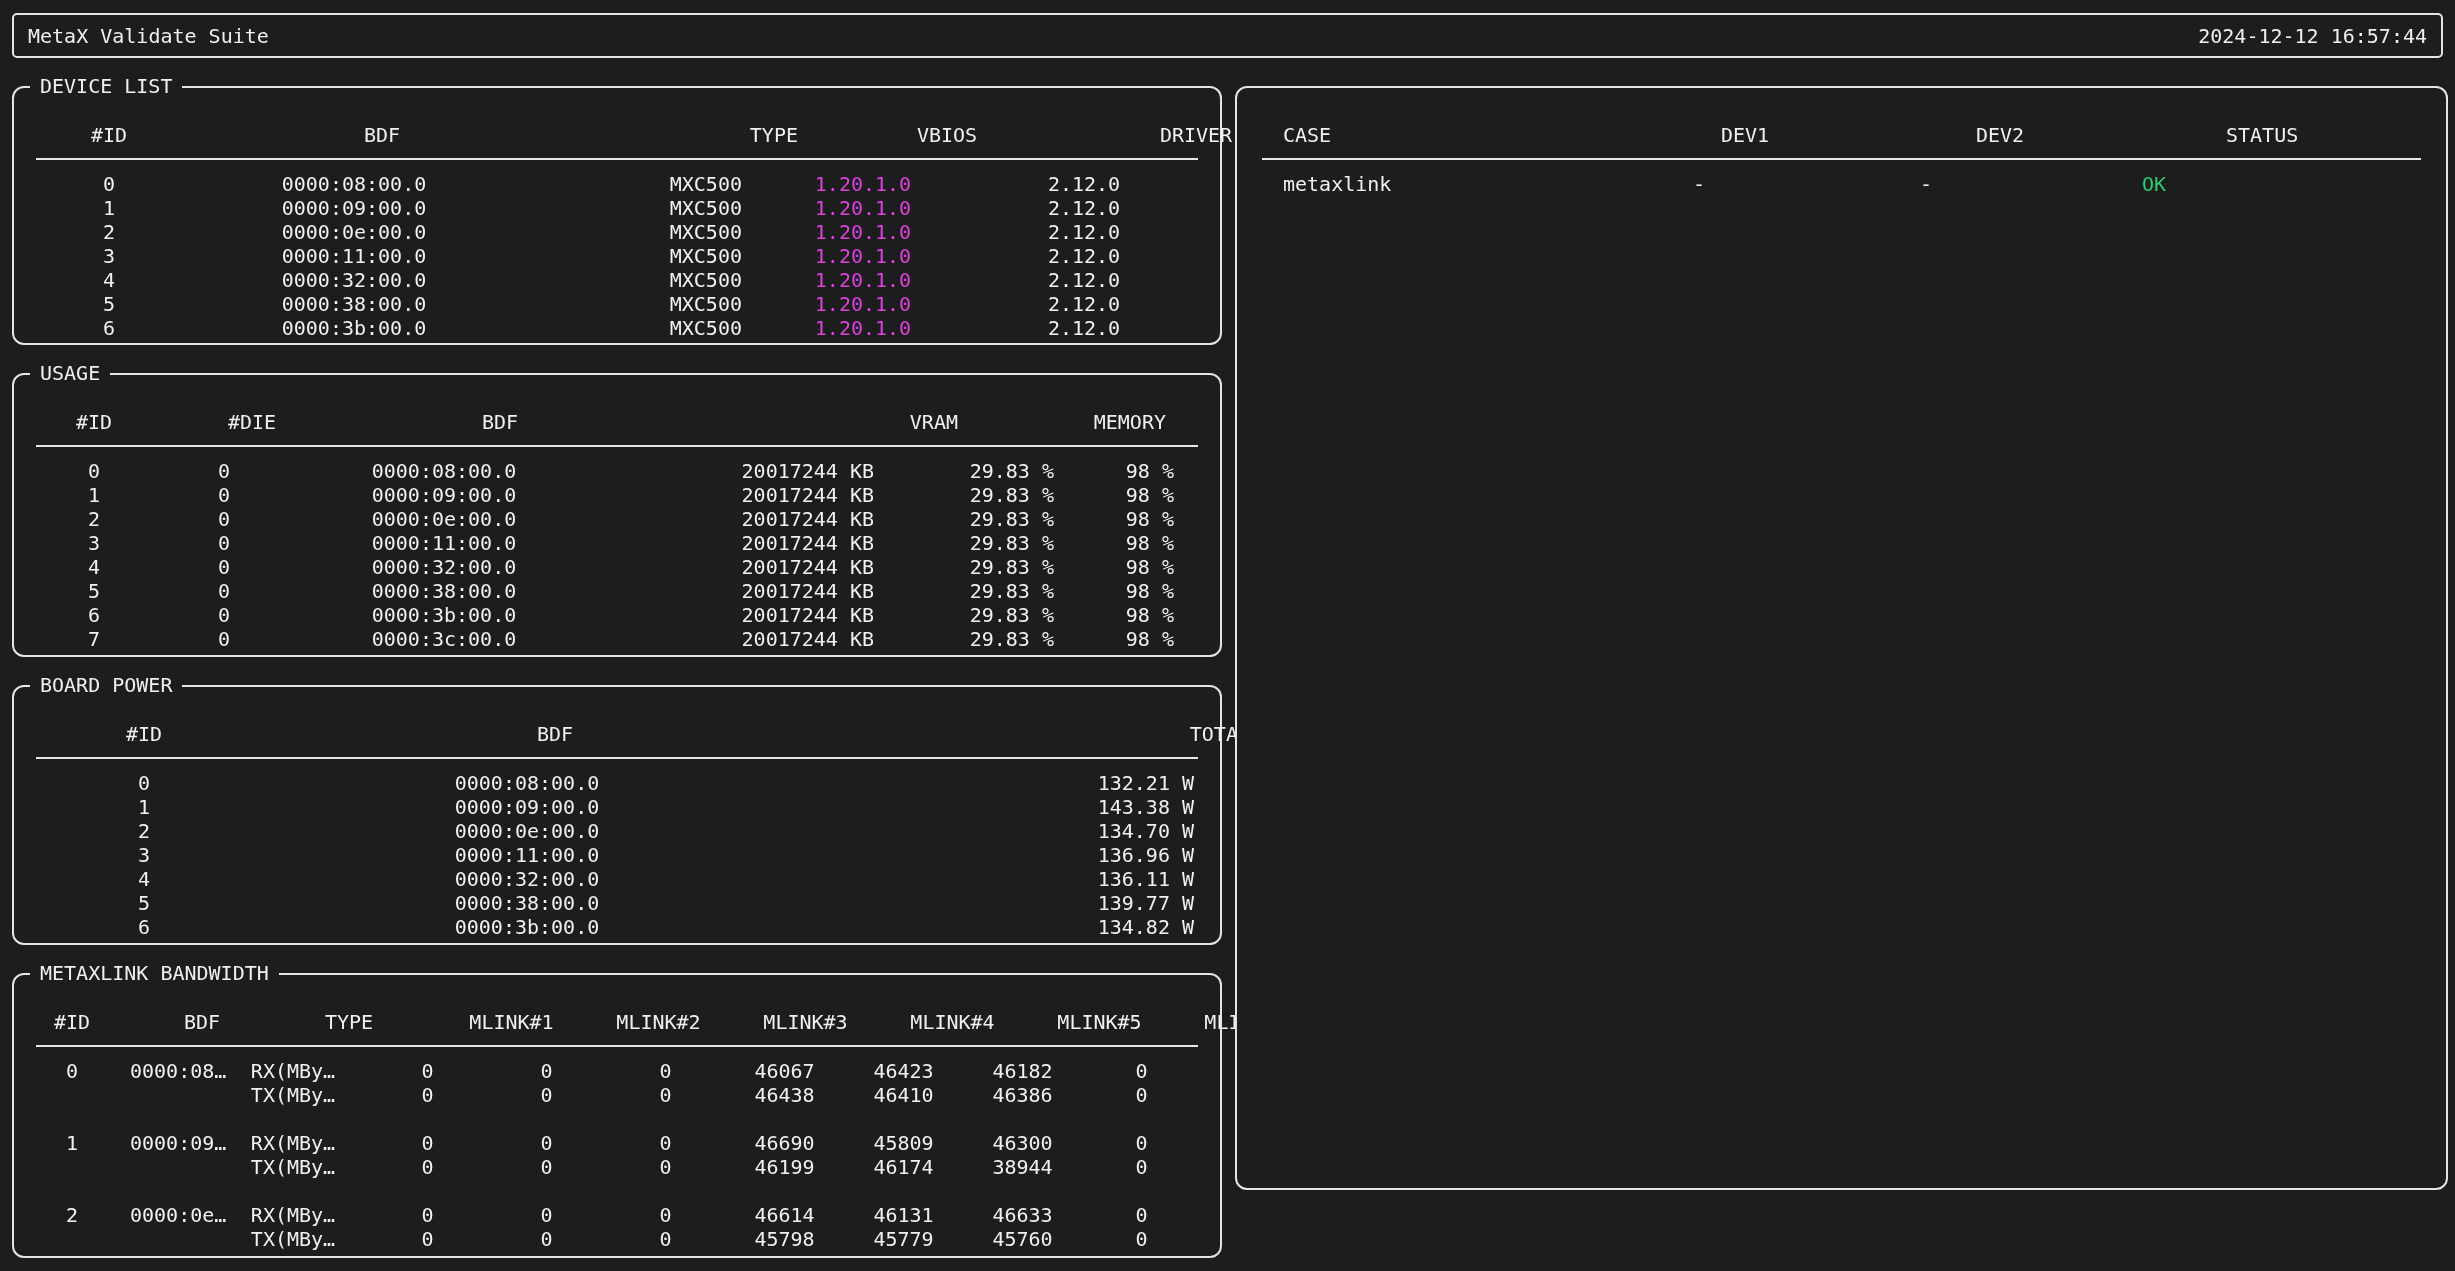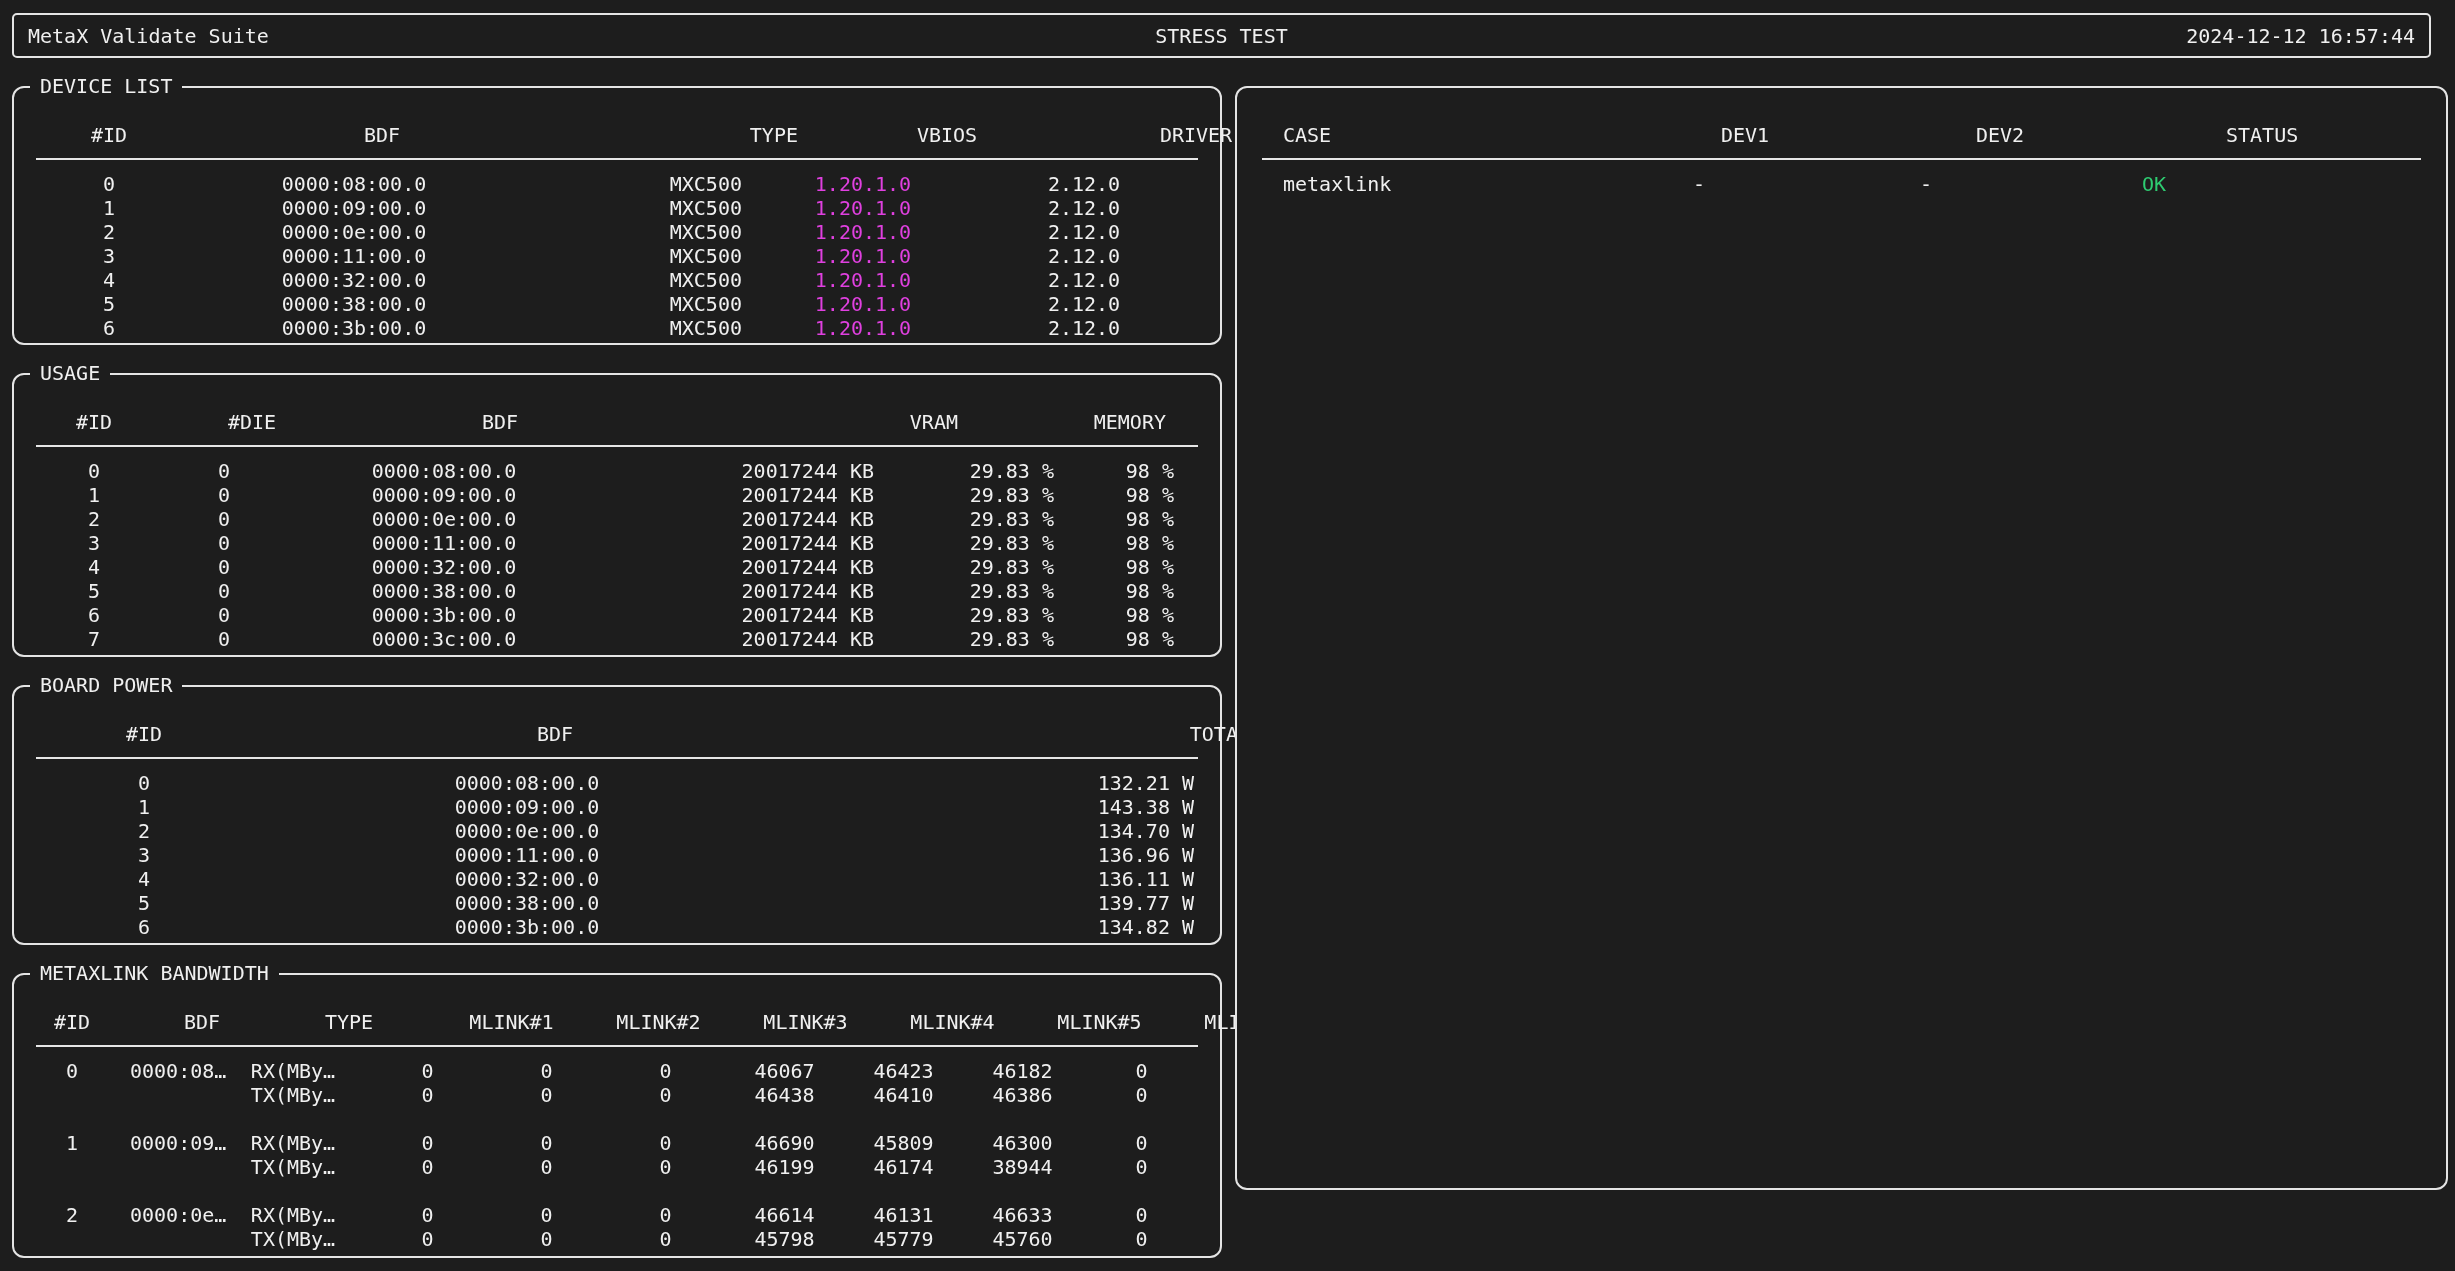--- a/index.html
+++ b/index.html
@@ -3,21 +3,21 @@
 <meta charset="utf-8">
 <style>
   html,body{margin:0;padding:0;background:#161616;}
   .screen{
     position:relative;width:2455px;height:1271px;background:#1d1d1d;
     font-family:"DejaVu Sans Mono",monospace;font-size:20px;line-height:24px;
     color:#f0f0f0;overflow:hidden;
   }
   
   .topbar{
-    position:absolute;left:12px;right:24px;top:13px;height:45px;
+    position:absolute;left:12px;right:12px;top:13px;height:45px;
     border:2px solid #e4e4e4;border-radius:5px;
     display:flex;align-items:center;box-sizing:border-box;padding:0 14px;
   }
   .tb-center{position:absolute;left:0;right:0;text-align:center;}
   .tb-right{margin-left:auto;}
   
   .panel{
     position:absolute;border:2px solid #e4e4e4;border-radius:12px;
     box-sizing:border-box;background:#1d1d1d;
   }
@@ -56,21 +56,20 @@
   .cell.vbios{color:var(--vbios,#e040e0);}
   .cell.ok{color:var(--ok,#2ecc71);}
 </style>
 </head>
 <body>
 
 <div class="screen">
 
   <div class="topbar">
     <span class="tb-left">MetaX Validate Suite</span>
-    <span class="tb-center">STRESS TEST</span>
     <span class="tb-right">2024-12-12 16:57:44</span>
   </div>
 
   <section class="panel" id="p-device">
     <span class="legend">DEVICE LIST</span>
     <div class="thead grid-device">
         <div class="cell">#ID</div>
         <div class="cell">BDF</div>
         <div class="cell">TYPE</div>
         <div class="cell">VBIOS</div>

